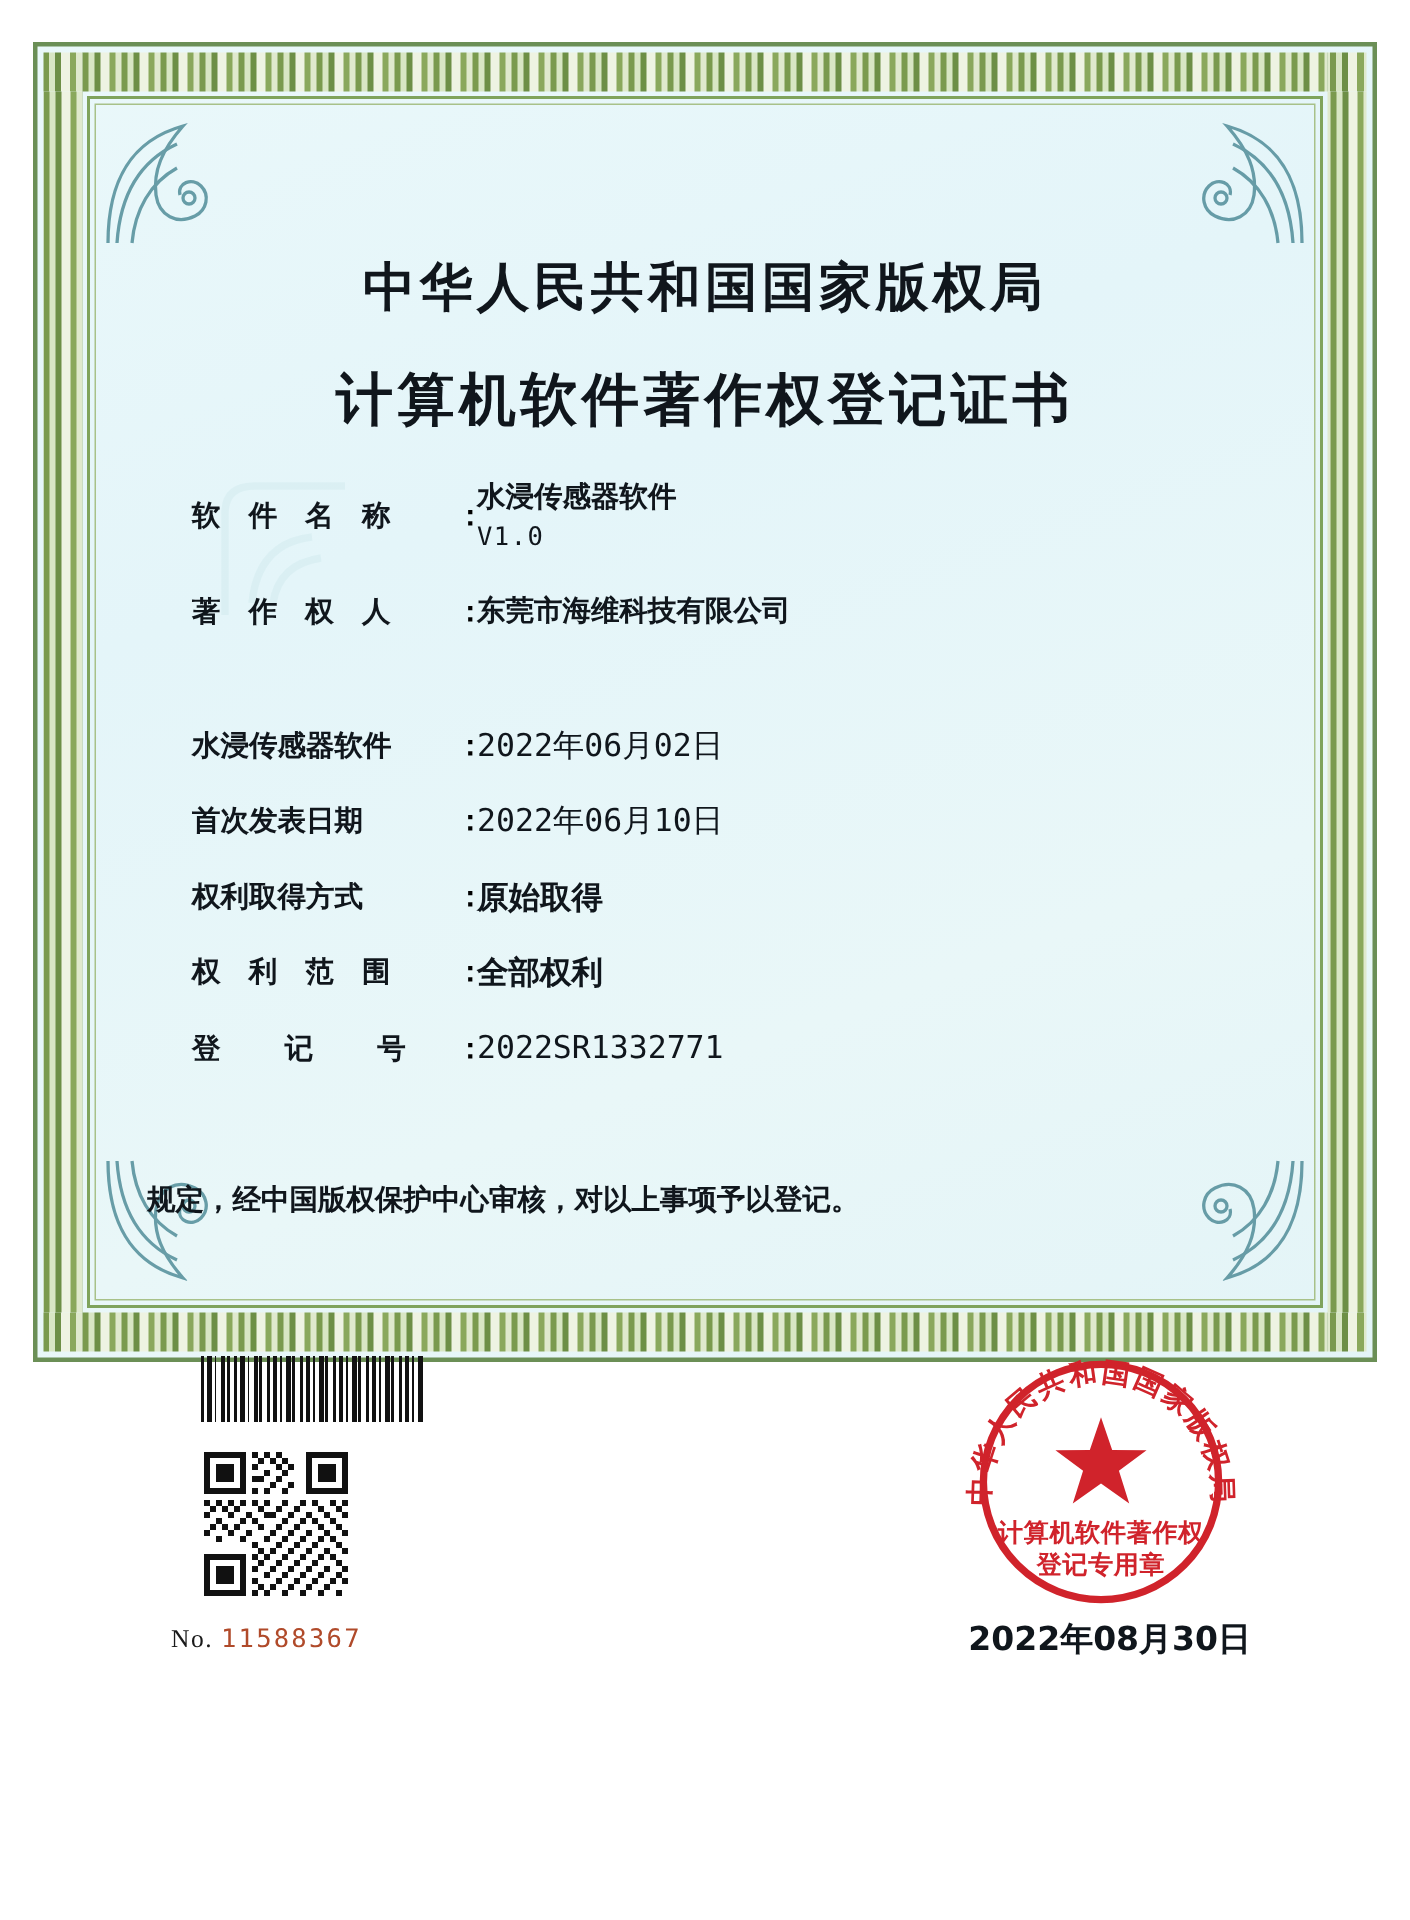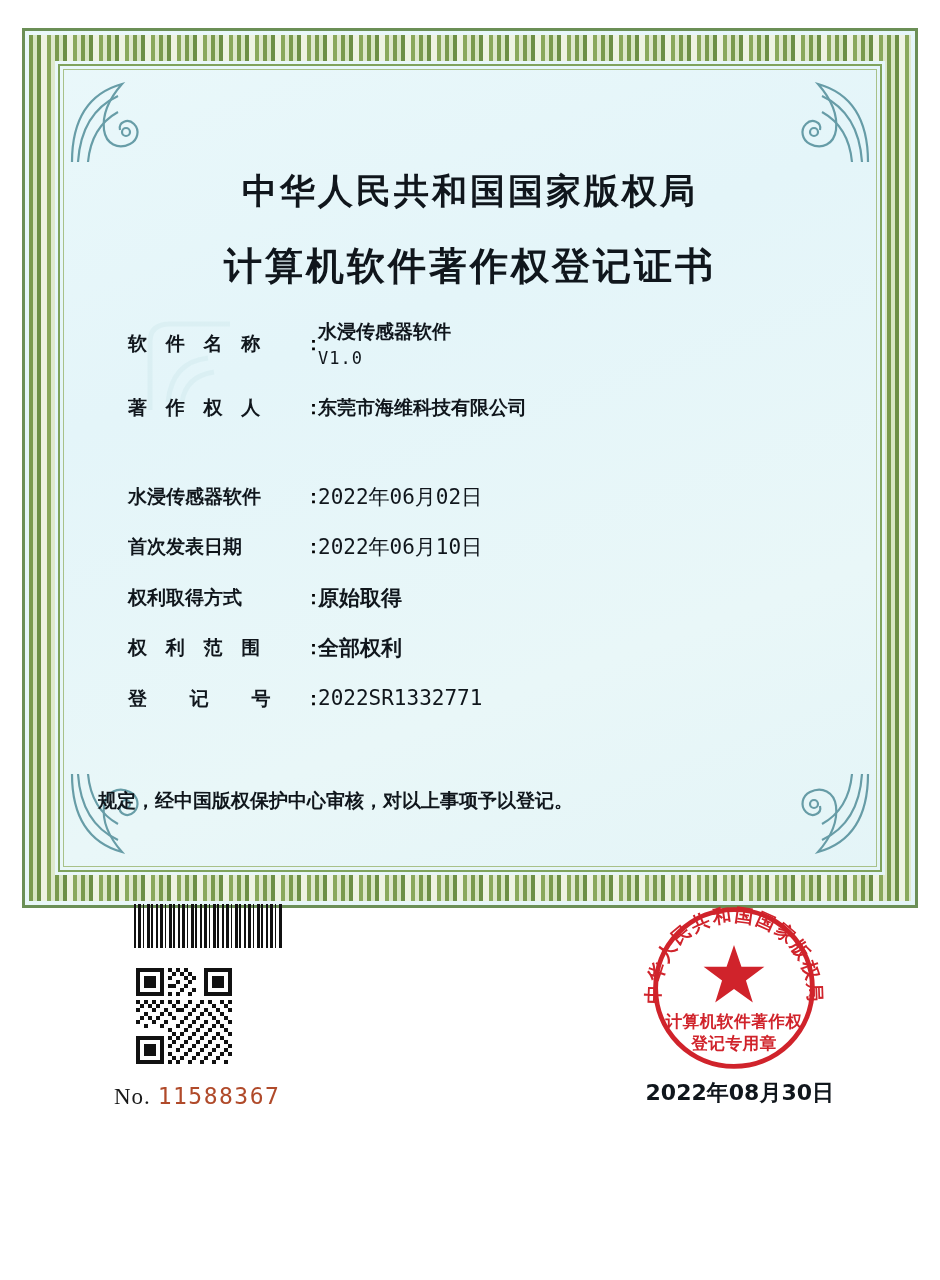--- a/index.html
+++ b/index.html
@@ -200,21 +200,21 @@
     left: 114px;
     top: 940px;
     width: 96px;
     height: 96px;
   }
 
   .serial {
     position: absolute;
     left: 92px;
     top: 1055px;
-    font-size: 23px;
+    font-size: 17px;
     color: #1a1a1a;
     letter-spacing: 1px;
   }
   .serial .digits {
     font-family: "DejaVu Sans Mono","Liberation Mono", monospace;
     color: #b04a2a;
     letter-spacing: 1.5px;
   }
 
   .issue-date {

